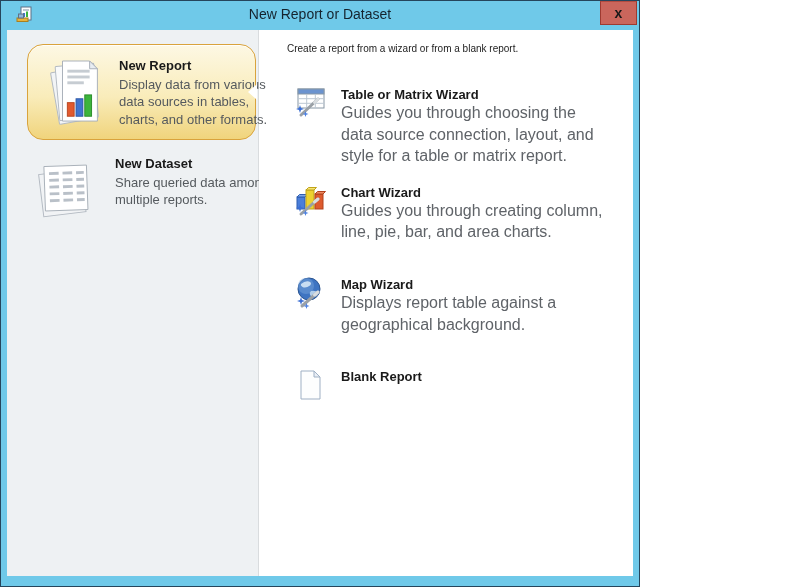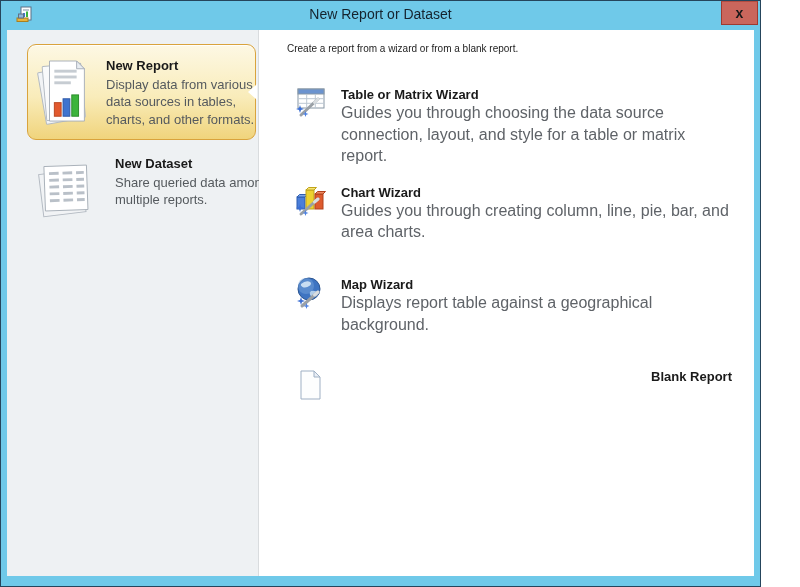--- a/index.html
+++ b/index.html
@@ -3,54 +3,54 @@
 <meta charset="utf-8">
 <style>
   :root{
     --titlebar:#6fc9e9; --title-text:#15232e; --close-bg:#ca665c; --close-border:#9e3a30;
     --window-edge:#25455c; --sidebar-bg:#eef1f3; --sidebar-divider:#d9dcde;
     --selected-border:#d9a33c; --selected-top:#fdf8e4; --selected-bottom:#f0d47c;
     --pane-bg:#ffffff; --heading-text:#1a1a1a; --desc-text:#5f6368;
   }
   *{margin:0;padding:0;box-sizing:border-box;}
   body{font-family:"Liberation Sans",sans-serif;background:#fff;}
-  .window{position:relative;width:761px;height:587px;background:var(--titlebar);
+  .window{position:relative;width:640px;height:587px;background:var(--titlebar);
     border:1px solid var(--window-edge);overflow:hidden;}
   .titlebar{position:relative;height:29px;}
   .app-icon{position:absolute;left:13px;top:4px;width:20px;height:20px;}
   .win-title{position:absolute;left:50%;top:5px;transform:translateX(-50%);
     font-size:14px;color:var(--title-text);white-space:nowrap;}
   .close-btn{position:absolute;right:2px;top:0;width:37px;height:24px;
     background:var(--close-bg);border:1px solid var(--close-border);border-top-color:#b24c41;
     display:flex;align-items:center;justify-content:center;
     font-weight:bold;font-size:14px;color:#191919;cursor:pointer;}
   .frame-content{position:absolute;top:29px;left:6px;right:6px;bottom:10px;
     background:var(--pane-bg);display:flex;}
   
   .sidebar{width:252px;flex:0 0 252px;background:var(--sidebar-bg);
     border-right:1px solid var(--sidebar-divider);}
   .side-item-selected{position:relative;margin:14px 2px 0 20px;height:96px;
-    border:1px solid var(--selected-border);border-radius:9px;
+    border:1px solid var(--selected-border);border-radius:16px;
     background:linear-gradient(180deg,var(--selected-top) 0%,#f9ecba 55%,var(--selected-bottom) 100%);
     box-shadow:inset 0 1px 0 rgba(255,255,255,.85);
-    display:flex;align-items:center;gap:10px;padding:0 6px 0 6px;cursor:pointer;}
+    display:flex;align-items:center;gap:10px;padding:0 6px 0 19px;cursor:pointer;}
   .notch{position:absolute;right:-2px;top:50%;transform:translateY(-50%);width:0;height:0;
     border-top:8px solid transparent;border-bottom:8px solid transparent;border-right:9px solid #fff;}
   .side-item{margin:14px 2px 0 20px;display:flex;align-items:flex-start;gap:20px;
     padding:0 6px 0 6px;cursor:pointer;}
   .side-icon{flex:0 0 62px;width:62px;}
   .side-text{padding-top:2px;}
   .side-title{font-size:13px;font-weight:bold;color:var(--heading-text);margin-bottom:3px;}
   .side-desc{font-size:13px;line-height:1.32;color:#555a5e;width:154px;}
   .side-item .side-icon{margin-top:6px;}
   
   .main{flex:1;padding:13px 22px 0 28px;background:var(--pane-bg);}
   .intro{font-size:10px;color:#1d1d1d;}
   .wizard-list{margin-top:32px;margin-left:6px;}
-  .wizard-row{display:flex;align-items:flex-start;gap:14px;margin-bottom:33px;cursor:pointer;justify-content:space-between;}
+  .wizard-row{display:flex;align-items:flex-start;gap:14px;margin-bottom:33px;cursor:pointer;}
   .wizard-row:first-child{margin-bottom:17px;}
   .wizard-icon{flex:0 0 34px;width:34px;height:34px;}
   .wizard-title{font-size:13px;font-weight:bold;color:var(--heading-text);padding-top:1px;}
   .wizard-desc{font-size:16px;line-height:1.35;color:var(--desc-text);margin-top:0;max-width:472px;}
   svg{display:block;}
 </style>
 </head>
 <body>
 
 <div class="window">

